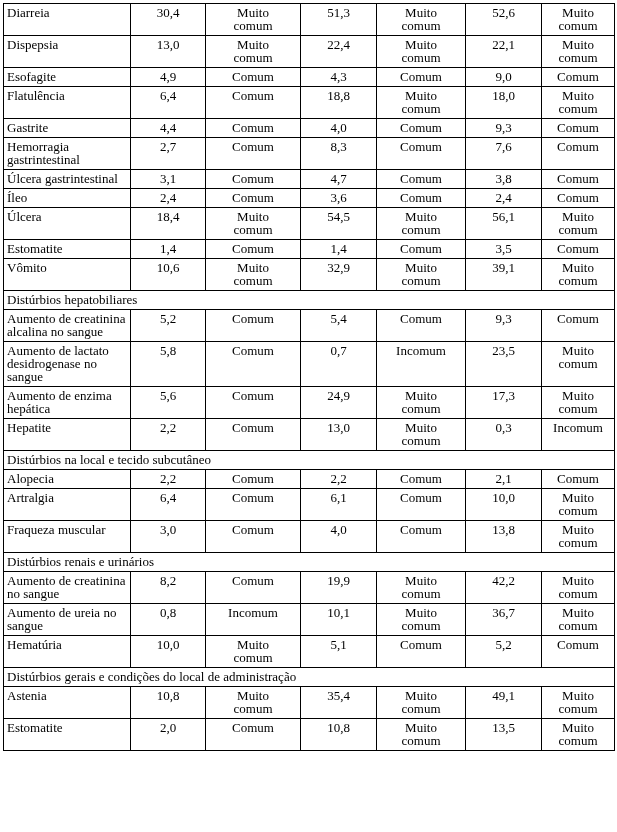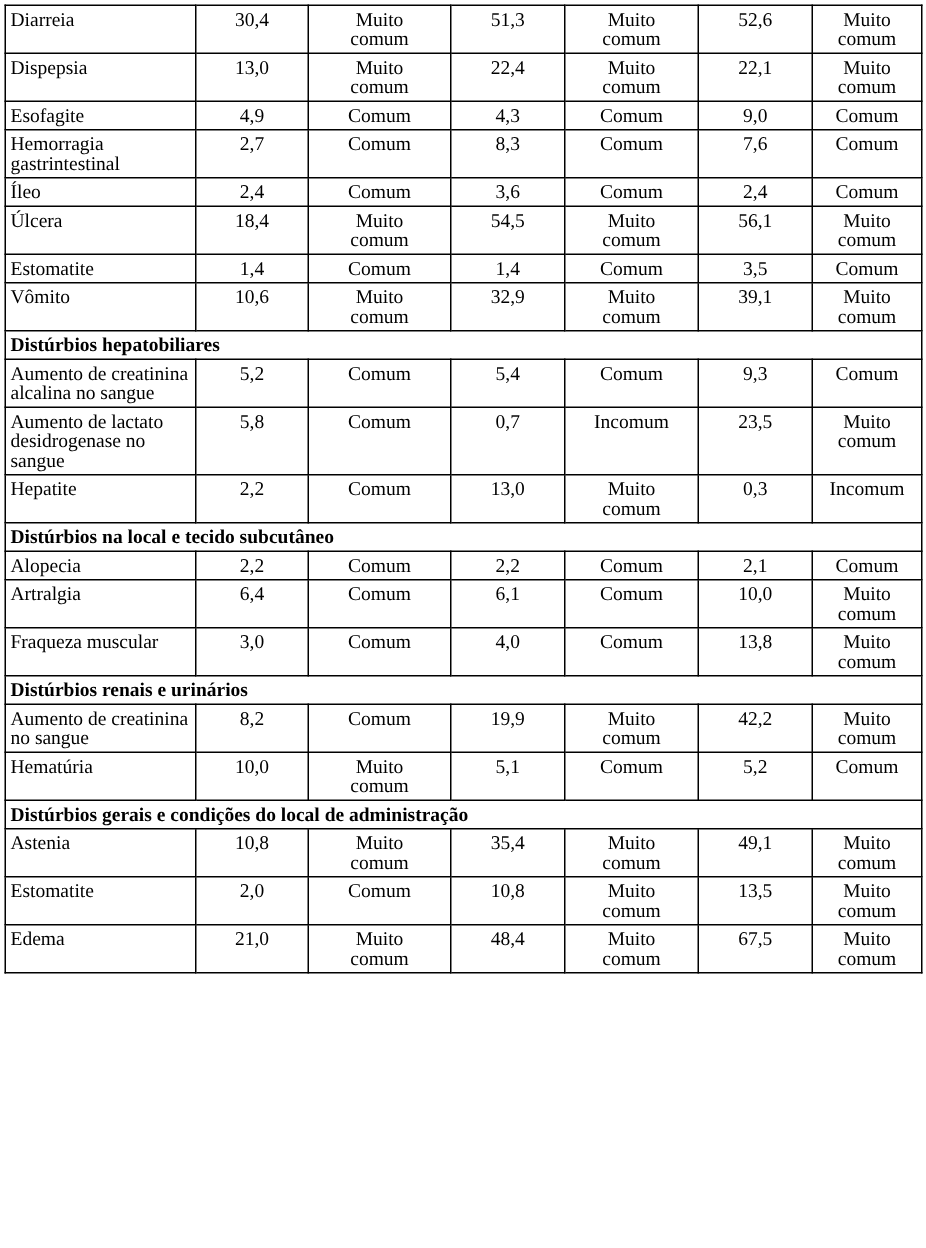--- a/index.html
+++ b/index.html
@@ -49,21 +49,21 @@
     text-align: center;
     padding-left: 1px;
     padding-right: 1px;
   }
   td.freq-cell .fi {
     display: inline-block;
     max-width: 52px;
     text-align: center;
   }
   td.section-cell {
-    font-weight: bold;
+    font-weight: normal;
     text-align: left;
     padding: 3px 4px 4px 4px;
   }
 </style>
 </head>
 <body>
 
 <div class="page">
   <table class="adr">
     <colgroup>
@@ -97,26 +97,53 @@
         <tr>
           <td class="name-cell">Esofagite</td>
           <td class="num-cell">4,9</td>
           <td class="freq-cell"><span class="fi">Comum</span></td>
           <td class="num-cell">4,3</td>
           <td class="freq-cell"><span class="fi">Comum</span></td>
           <td class="num-cell">9,0</td>
           <td class="freq-cell"><span class="fi">Comum</span></td>
         </tr>
         <tr>
+          <td class="name-cell">Flatulência</td>
+          <td class="num-cell">6,4</td>
+          <td class="freq-cell"><span class="fi">Comum</span></td>
+          <td class="num-cell">18,8</td>
+          <td class="freq-cell"><span class="fi">Muito comum</span></td>
+          <td class="num-cell">18,0</td>
+          <td class="freq-cell"><span class="fi">Muito comum</span></td>
+        </tr>
+        <tr>
+          <td class="name-cell">Gastrite</td>
+          <td class="num-cell">4,4</td>
+          <td class="freq-cell"><span class="fi">Comum</span></td>
+          <td class="num-cell">4,0</td>
+          <td class="freq-cell"><span class="fi">Comum</span></td>
+          <td class="num-cell">9,3</td>
+          <td class="freq-cell"><span class="fi">Comum</span></td>
+        </tr>
+        <tr>
           <td class="name-cell">Hemorragia gastrintestinal</td>
           <td class="num-cell">2,7</td>
           <td class="freq-cell"><span class="fi">Comum</span></td>
           <td class="num-cell">8,3</td>
           <td class="freq-cell"><span class="fi">Comum</span></td>
           <td class="num-cell">7,6</td>
+          <td class="freq-cell"><span class="fi">Comum</span></td>
+        </tr>
+        <tr>
+          <td class="name-cell">Úlcera gastrintestinal</td>
+          <td class="num-cell">3,1</td>
+          <td class="freq-cell"><span class="fi">Comum</span></td>
+          <td class="num-cell">4,7</td>
+          <td class="freq-cell"><span class="fi">Comum</span></td>
+          <td class="num-cell">3,8</td>
           <td class="freq-cell"><span class="fi">Comum</span></td>
         </tr>
         <tr>
           <td class="name-cell">Íleo</td>
           <td class="num-cell">2,4</td>
           <td class="freq-cell"><span class="fi">Comum</span></td>
           <td class="num-cell">3,6</td>
           <td class="freq-cell"><span class="fi">Comum</span></td>
           <td class="num-cell">2,4</td>
           <td class="freq-cell"><span class="fi">Comum</span></td>
@@ -163,20 +190,29 @@
         <tr>
           <td class="name-cell">Aumento de lactato desidrogenase no sangue</td>
           <td class="num-cell">5,8</td>
           <td class="freq-cell"><span class="fi">Comum</span></td>
           <td class="num-cell">0,7</td>
           <td class="freq-cell"><span class="fi">Incomum</span></td>
           <td class="num-cell">23,5</td>
           <td class="freq-cell"><span class="fi">Muito comum</span></td>
         </tr>
         <tr>
+          <td class="name-cell">Aumento de enzima hepática</td>
+          <td class="num-cell">5,6</td>
+          <td class="freq-cell"><span class="fi">Comum</span></td>
+          <td class="num-cell">24,9</td>
+          <td class="freq-cell"><span class="fi">Muito comum</span></td>
+          <td class="num-cell">17,3</td>
+          <td class="freq-cell"><span class="fi">Muito comum</span></td>
+        </tr>
+        <tr>
           <td class="name-cell">Hepatite</td>
           <td class="num-cell">2,2</td>
           <td class="freq-cell"><span class="fi">Comum</span></td>
           <td class="num-cell">13,0</td>
           <td class="freq-cell"><span class="fi">Muito comum</span></td>
           <td class="num-cell">0,3</td>
           <td class="freq-cell"><span class="fi">Incomum</span></td>
         </tr>
         <tr>
           <td colspan="7" class="section-cell">Distúrbios na local e tecido subcutâneo</td>
@@ -214,20 +250,29 @@
         <tr>
           <td class="name-cell">Aumento de creatinina no sangue</td>
           <td class="num-cell">8,2</td>
           <td class="freq-cell"><span class="fi">Comum</span></td>
           <td class="num-cell">19,9</td>
           <td class="freq-cell"><span class="fi">Muito comum</span></td>
           <td class="num-cell">42,2</td>
           <td class="freq-cell"><span class="fi">Muito comum</span></td>
         </tr>
         <tr>
+          <td class="name-cell">Aumento de ureia no sangue</td>
+          <td class="num-cell">0,8</td>
+          <td class="freq-cell"><span class="fi">Incomum</span></td>
+          <td class="num-cell">10,1</td>
+          <td class="freq-cell"><span class="fi">Muito comum</span></td>
+          <td class="num-cell">36,7</td>
+          <td class="freq-cell"><span class="fi">Muito comum</span></td>
+        </tr>
+        <tr>
           <td class="name-cell">Hematúria</td>
           <td class="num-cell">10,0</td>
           <td class="freq-cell"><span class="fi">Muito comum</span></td>
           <td class="num-cell">5,1</td>
           <td class="freq-cell"><span class="fi">Comum</span></td>
           <td class="num-cell">5,2</td>
           <td class="freq-cell"><span class="fi">Comum</span></td>
         </tr>
         <tr>
           <td colspan="7" class="section-cell">Distúrbios gerais e condições do local de administração</td>
@@ -241,26 +286,17 @@
           <td class="num-cell">49,1</td>
           <td class="freq-cell"><span class="fi">Muito comum</span></td>
         </tr>
         <tr>
           <td class="name-cell name-bottom">Estomatite</td>
           <td class="num-cell">2,0</td>
           <td class="freq-cell"><span class="fi">Comum</span></td>
           <td class="num-cell">10,8</td>
           <td class="freq-cell"><span class="fi">Muito comum</span></td>
           <td class="num-cell">13,5</td>
-          <td class="freq-cell"><span class="fi">Muito comum</span></td>
-        </tr>
-        <tr>
-          <td class="name-cell name-bottom">Edema</td>
-          <td class="num-cell">21,0</td>
-          <td class="freq-cell"><span class="fi">Muito comum</span></td>
-          <td class="num-cell">48,4</td>
-          <td class="freq-cell"><span class="fi">Muito comum</span></td>
-          <td class="num-cell">67,5</td>
           <td class="freq-cell"><span class="fi">Muito comum</span></td>
         </tr>
       </tbody>
   </table>
 </div>
 
 </body></html>

